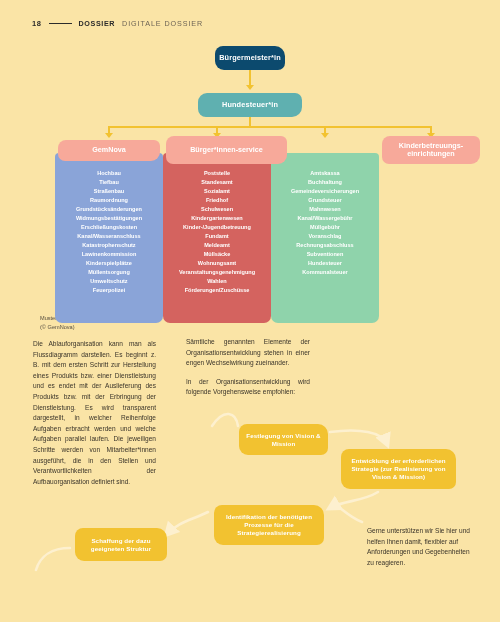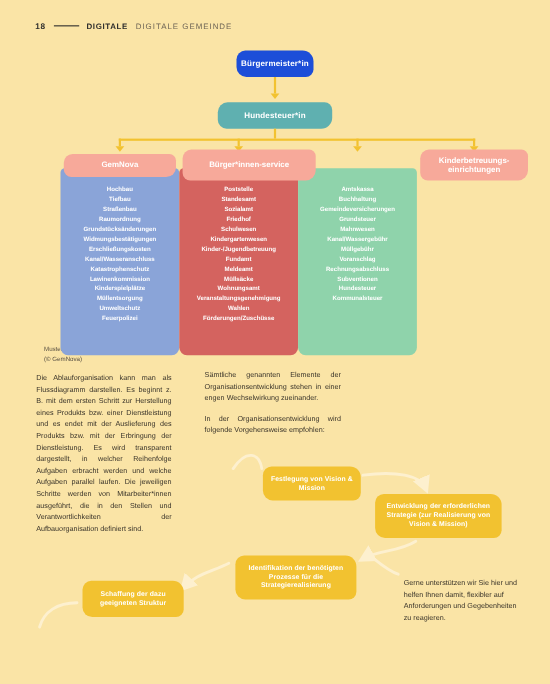--- a/index.html
+++ b/index.html
@@ -31,21 +31,21 @@
     color:#ffffff;
     font-weight:bold;
     text-align:center;
     display:flex;align-items:center;justify-content:center;
     line-height:1.12;
     border-radius:7px 9px 8px 10px;
     letter-spacing:.15px;
   }
   .n-top{
     left:215px;top:6px;width:70px;height:24px;
-    background:#1d4ed8;font-size:7.3px;
+    background:#0c4a6e;font-size:7.3px;
     border-radius:8px 10px 7px 9px;
   }
   .n-second{
     left:198px;top:53px;width:104px;height:24px;
     background:#5fb0b0;font-size:7.3px;
     border-radius:9px 7px 10px 8px;
   }
 
   .colhead{
     position:absolute;background:#f7a99a;
@@ -120,22 +120,22 @@
   }
 </style>
 </head>
 <body>
 
 <div class="page">
 
   <div class="header">
     <span class="pg">18</span>
     <span class="rule"></span>
-    <span class="dossier">DIGITALE</span>
-    <span class="sub">DIGITALE GEMEINDE</span>
+    <span class="dossier">DOSSIER</span>
+    <span class="sub">DIGITALE DOSSIER</span>
   </div>
 
   <div class="org">
 
     <div class="node n-top">Bürgermeister*in</div>
 
     <div class="ln" style="left:249px;top:30px;width:2px;height:15px;"></div>
     <div class="arrow-d" style="left:246px;top:45px;"></div>
 
     <div class="node n-second">Hundesteuer*in</div>

